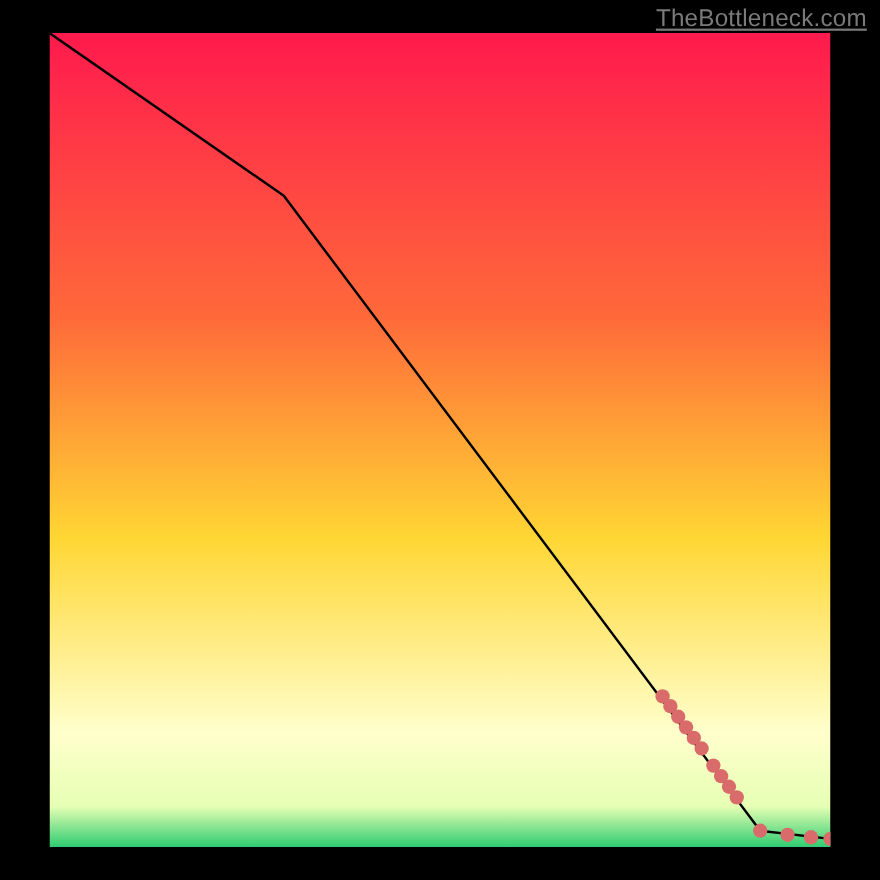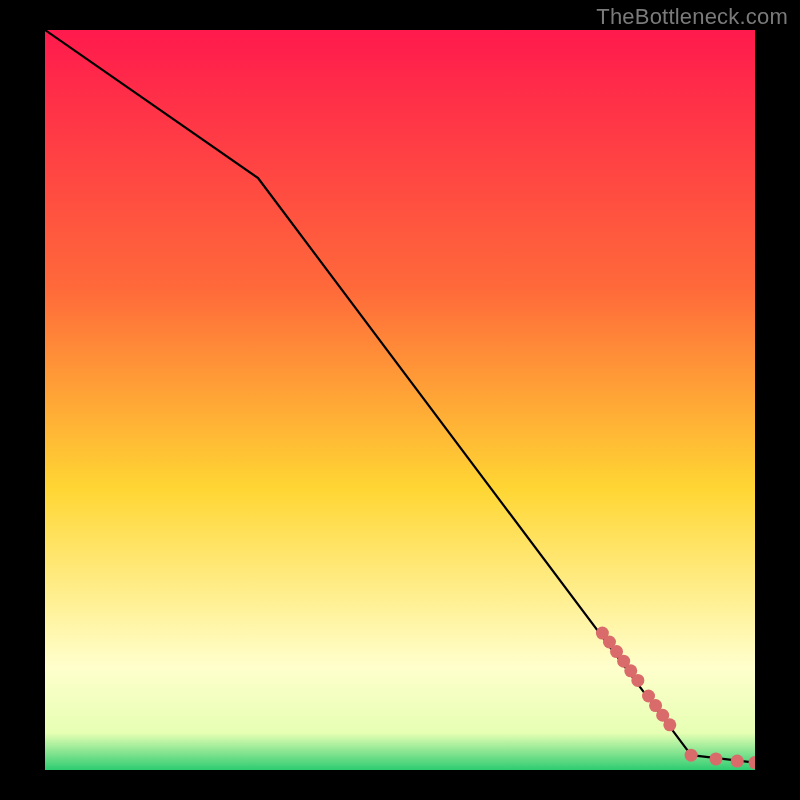--- a/index.html
+++ b/index.html
@@ -19,20 +19,21 @@
   }
   .watermark {
     position: absolute;
     top: 4px;
     right: 12px;
     color: #7a7a7a;
     font-size: 22px;
     font-weight: 500;
     letter-spacing: 0.2px;
     z-index: 10;
+    text-decoration: underline;
   }
   .plot-area {
     position: absolute;
     left: 45px;
     top: 30px;
     width: 710px;
     height: 740px;
   }
   svg { display: block; }
 </style>

